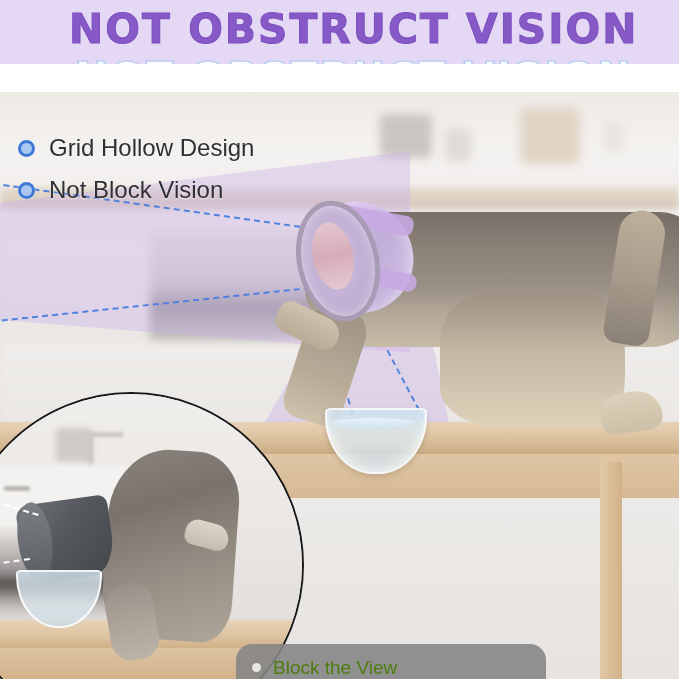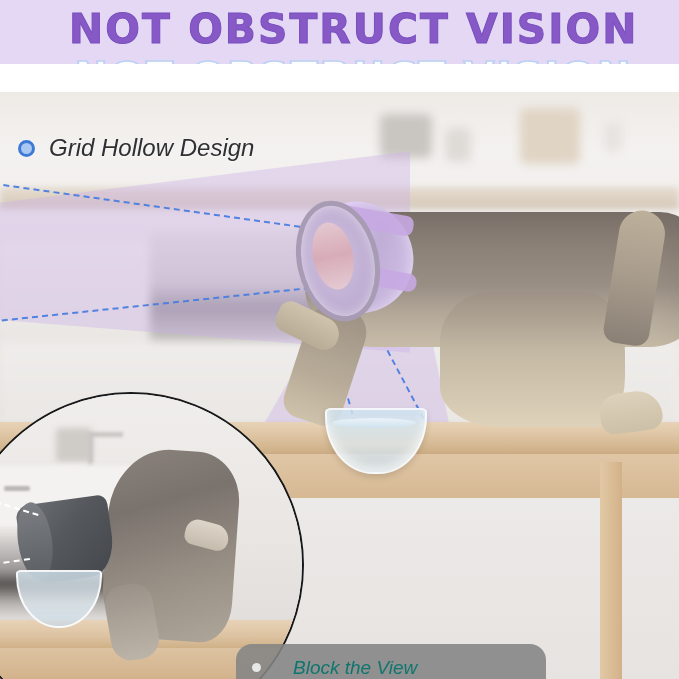--- a/index.html
+++ b/index.html
@@ -42,21 +42,20 @@
     opacity:.95;
   }
   .white-strip{
     position:absolute;left:0;top:64px;width:679px;height:28px;background:#ffffff;
   }
 
   
   .photo{
     position:absolute;left:0;top:92px;width:679px;height:587px;overflow:hidden;
     background:#efecea;
-    font-style:italic;
   }
   
   .kitchen-wall{
     position:absolute;left:0;top:0;width:679px;height:330px;
     background:linear-gradient(180deg,#eeeae6 0%,#f4f2f0 18%,#efeceb 45%,#e9e6e4 70%,#efedec 100%);
   }
   .counter-top{
     position:absolute;left:0;top:95px;width:679px;height:22px;
     background:linear-gradient(180deg,#e3d9cd 0%,#d8cbb9 60%,#cdbfae 100%);
     filter:blur(3px);opacity:.85;
@@ -291,21 +290,21 @@
     position:absolute;left:236px;top:552px;width:310px;height:112px;
     background:rgba(132,132,132,.88);
     border-radius:16px;
     padding:8px 0 0 0;
     box-sizing:border-box;
   }
   .c-row{display:flex;align-items:center;margin:0 0 3px 16px;height:31px;}
   .c-dot{
     width:9px;height:9px;border-radius:50%;background:#efefef;flex:0 0 auto;margin-right:12px;opacity:.92;
   }
-  .c-text{font-size:19px;color:#0f766e;white-space:nowrap;margin-left:20px;}
+  .c-text{font-size:19px;color:#4d7c0f;white-space:nowrap;}
 </style>
 </head>
 <body>
 
 <div class="stage">
 
   <div class="header-band"></div>
   <div class="header-echo">NOT OBSTRUCT VISION</div>
   <div class="white-strip"></div>
   <div class="header-title">NOT OBSTRUCT VISION</div>
@@ -349,20 +348,24 @@
     <div class="cone-inner"></div>
 
     <div class="bowl"></div>
     <div class="bowl-water"></div>
 
     <div class="bullets">
       <div class="bullet-row">
         <span class="bullet-ring"></span>
         <span class="bullet-text">Grid Hollow Design</span>
       </div>
+      <div class="bullet-row">
+        <span class="bullet-ring"></span>
+        <span class="bullet-text">Not Block Vision</span>
+      </div>
     </div>
 
     <div class="inset">
 
       <div class="in-wall"></div>
       <div class="in-pot"></div>
       <div class="in-faucet"></div>
       <div class="in-cab"></div>
       <div class="in-cab-handle"></div>
       <div class="in-oven"></div>

